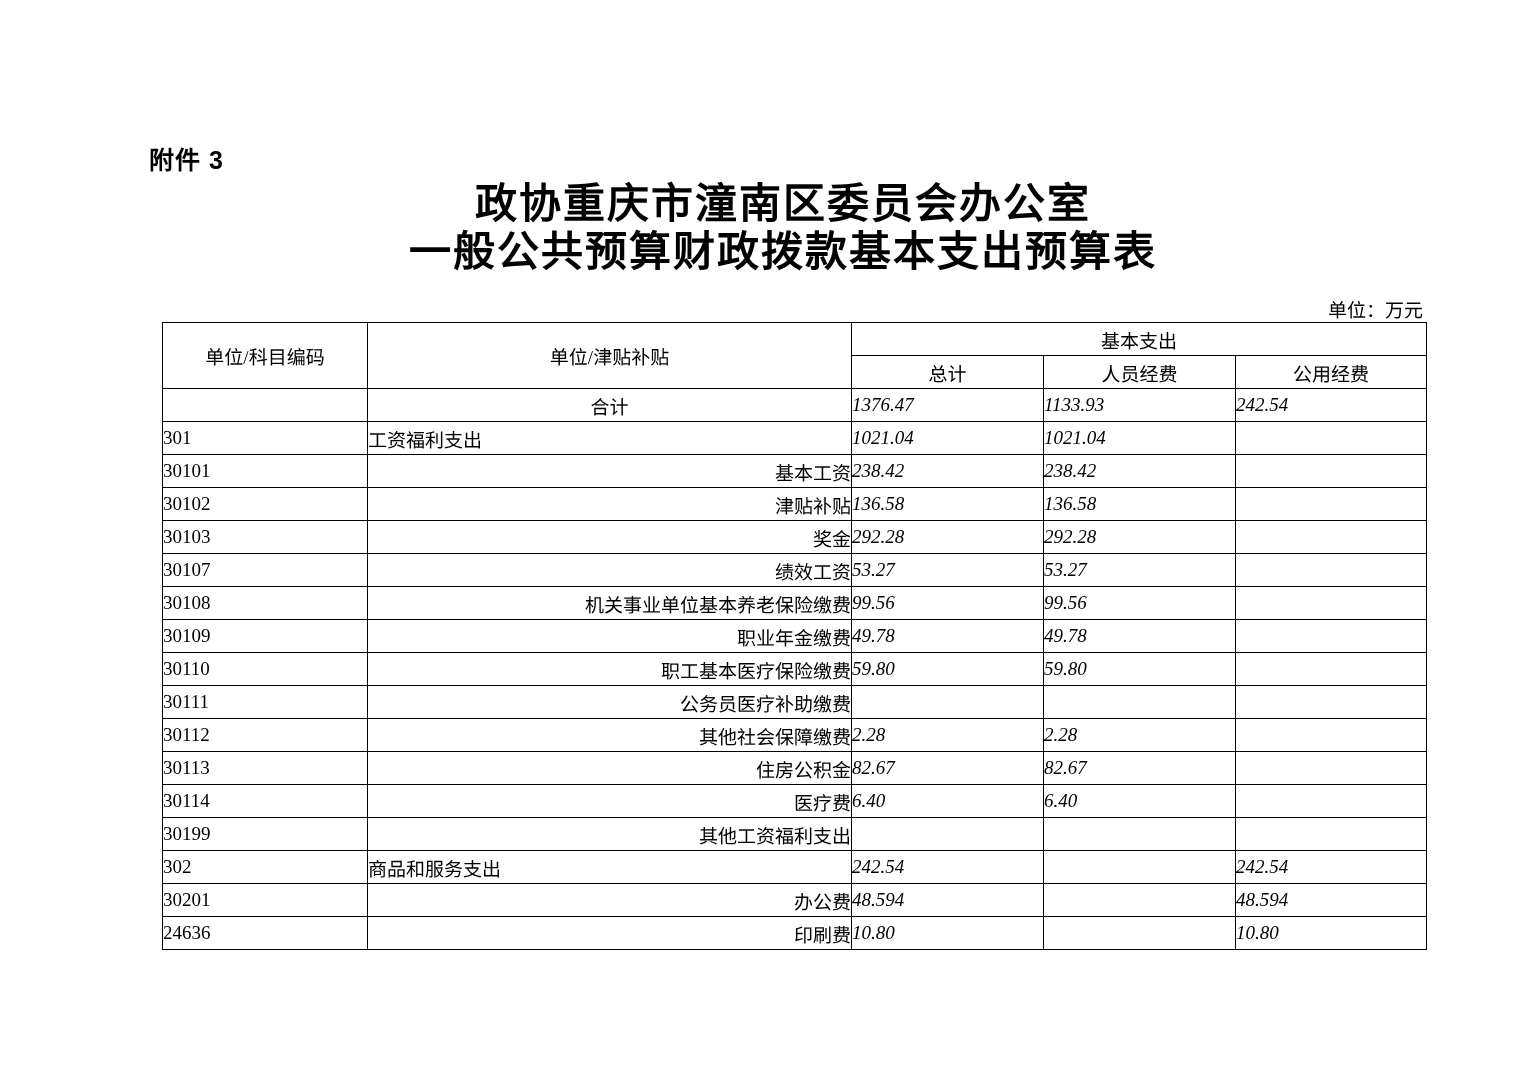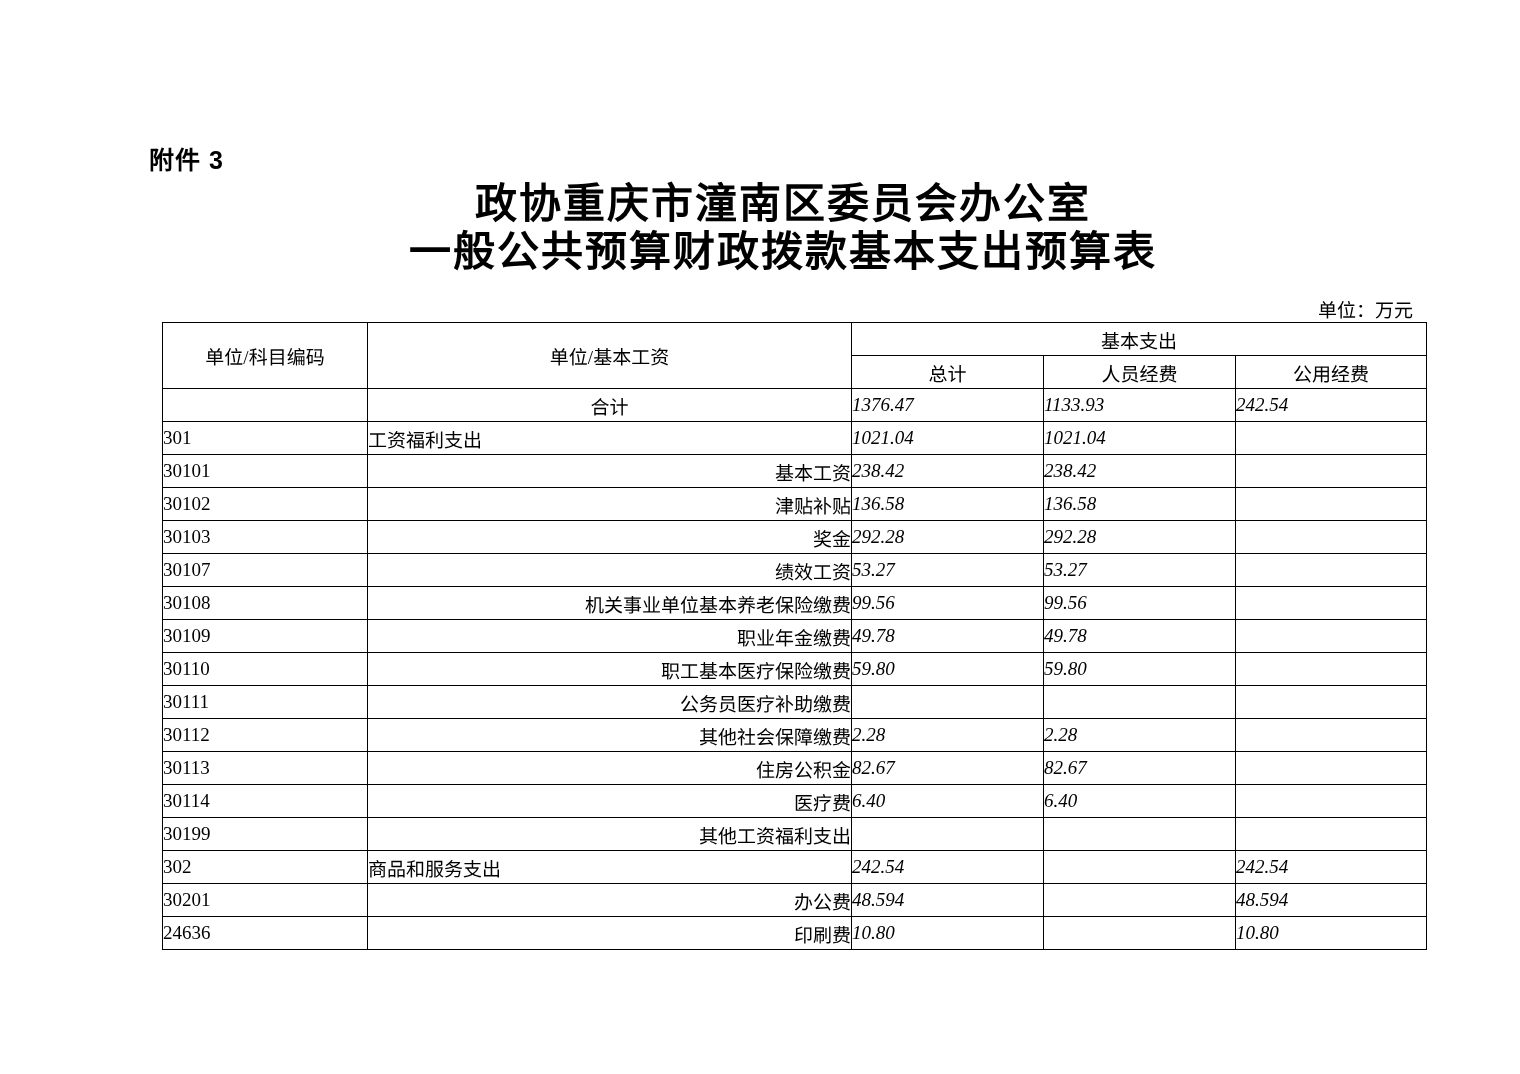--- a/index.html
+++ b/index.html
@@ -41,21 +41,21 @@
   .title-line {
     font-size: 42px;
     font-weight: bold;
     font-family: "Liberation Serif", "DejaVu Serif", serif;
     letter-spacing: 2px;
     line-height: 48px;
     margin: 0;
   }
   .unit-note {
     position: absolute;
-    right: 130px;
+    right: 120px;
     top: 295px;
     font-size: 19px;
     font-family: Liberation Mono, monospace;
   }
   table.budget {
     position: absolute;
     left: 139px;
     top: 322px;
     width: 1264px;
     border-collapse: collapse;
@@ -135,21 +135,21 @@
     <colgroup>
       <col class="col-code">
       <col class="col-name">
       <col class="col-total">
       <col class="col-person">
       <col class="col-public">
     </colgroup>
     <thead>
       <tr>
         <th class="hdr-cell" rowspan="2">单位/科目编码</th>
-        <th class="hdr-cell" rowspan="2">单位/基本工资</th>
+        <th class="hdr-cell" rowspan="2">单位/津贴补贴</th>
         <th class="hdr-sub" colspan="3">基本支出</th>
       </tr>
       <tr>
         <th class="hdr-sub">总计</th>
         <th class="hdr-sub">人员经费</th>
         <th class="hdr-sub">公用经费</th>
       </tr>
     </thead>
     <tbody id="table-body">
         <tr>

